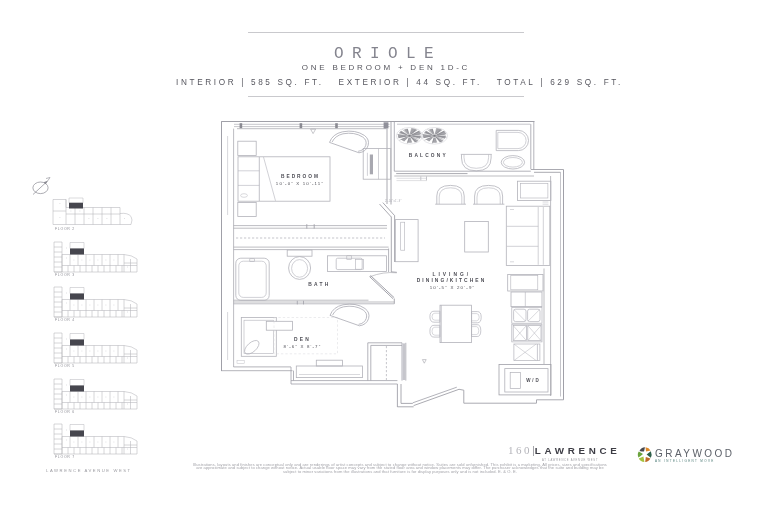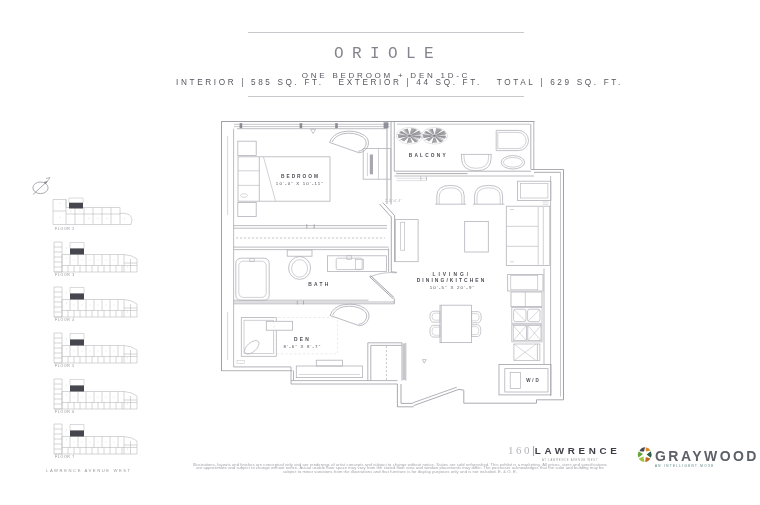--- a/index.html
+++ b/index.html
@@ -10,21 +10,21 @@
 </style>
 </head>
 <body>
 <div id="page">
 
 <div class="abs" style="left:248px;top:32px;width:276px;height:1px;background:#c9c9cd;"></div>
 
 <div class="abs ctr" style="left:230px;top:44.5px;width:316px;font-family:Liberation Mono, monospace;
  font-size:16px;letter-spacing:8.4px;color:#84848e;">ORIOLE</div>
 
-<div class="abs ctr" style="left:228px;top:63px;width:316px;font-size:8px;letter-spacing:2.75px;color:#56565e;margin-top:8px;">ONE&nbsp;BEDROOM&nbsp;+&nbsp;DEN&nbsp;1D-C</div>
+<div class="abs ctr" style="left:228px;top:63px;width:316px;font-size:8px;letter-spacing:2.75px;color:#56565e;">ONE&nbsp;BEDROOM&nbsp;+&nbsp;DEN&nbsp;1D-C</div>
 
 <div class="abs ctr" style="left:176px;top:78px;width:440px;font-size:8.2px;letter-spacing:2.65px;color:#56565e;">INTERIOR&nbsp;|&nbsp;585&nbsp;SQ.&nbsp;FT.&nbsp;&nbsp;&nbsp;EXTERIOR&nbsp;|&nbsp;44&nbsp;SQ.&nbsp;FT.&nbsp;&nbsp;&nbsp;TOTAL&nbsp;|&nbsp;629&nbsp;SQ.&nbsp;FT.</div>
 
 <div class="abs" style="left:248px;top:96px;width:276px;height:1px;background:#c9c9cd;"></div>
 
 <svg class="abs" style="left:0;top:0;" width="760" height="505" viewBox="0 0 760 505" fill="none" stroke-linecap="butt">
 <defs>
   <g id="kpA" stroke="#b4b4ba" stroke-width="0.55" fill="none">
     <path d="M0,2 H13 V10 H67 M0,2 V27 H67 M13,2 V27 M0,13.5 H13 M13,16.5 H67 M22,10 V27 M31,10 V27 M40,10 V27 M49,10 V27 M58,10 V27 M67,10 V16 Q75,15 78,19 Q80,22 78,27 H67 V16"></path>
     <path d="M16,0.5 H30 V5.3 H16 Z M6.5,6 h0.8 M6.5,20 h0.8 M17.5,13.5 h0.8 M26.5,13.5 h0.8 M35.5,21 h0.8 M44.5,21 h0.8 M53.5,21 h0.8 M71,21 h0.8" stroke-width="0.5"></path>
@@ -384,16 +384,16 @@
       <path d="M2.5,5 Q4,1.5 8,1.2 L7,5.5 Q4.5,5.5 2.5,5 Z" fill="#4a4a4e"></path>
       <path d="M8.5,1.2 Q12,1.5 13.5,4.5 L9,5.5 Q8.8,3 8.5,1.2 Z" fill="#e08a28"></path>
       <path d="M13.8,5.2 Q15.4,8.5 13.8,11.8 L9.6,8.6 Q12,6.5 13.8,5.2 Z" fill="#2e5f49"></path>
       <path d="M13.4,12.5 Q11.5,15.8 8.2,16 L8.8,11 Q11.2,11.8 13.4,12.5 Z" fill="#c06a28"></path>
       <path d="M7.4,16 Q3.5,15.6 1.8,12.4 L6.4,10.6 Q6.9,13.4 7.4,16 Z" fill="#a6c23e"></path>
       <path d="M1.4,11.6 Q0,8 1.8,5.6 L6,8 Q3.6,10 1.4,11.6 Z" fill="#6aa33c"></path>
     </g>
   </svg>
 </div>
 <div class="abs" style="left:655px;top:448px;white-space:nowrap;">
-  <div style="font-size:14px;font-weight:bold;letter-spacing:2.45px;color:#5c6068;">GRAYWOOD</div>
+  <div style="font-size:10px;font-weight:normal;letter-spacing:2.45px;color:#5c6068;">GRAYWOOD</div>
   <div style="margin-top:-0.5px;font-size:3px;letter-spacing:1.35px;color:#4f7d78;">AN INTELLIGENT MOVE</div>
 </div>
 </div>
 
 </body></html>

